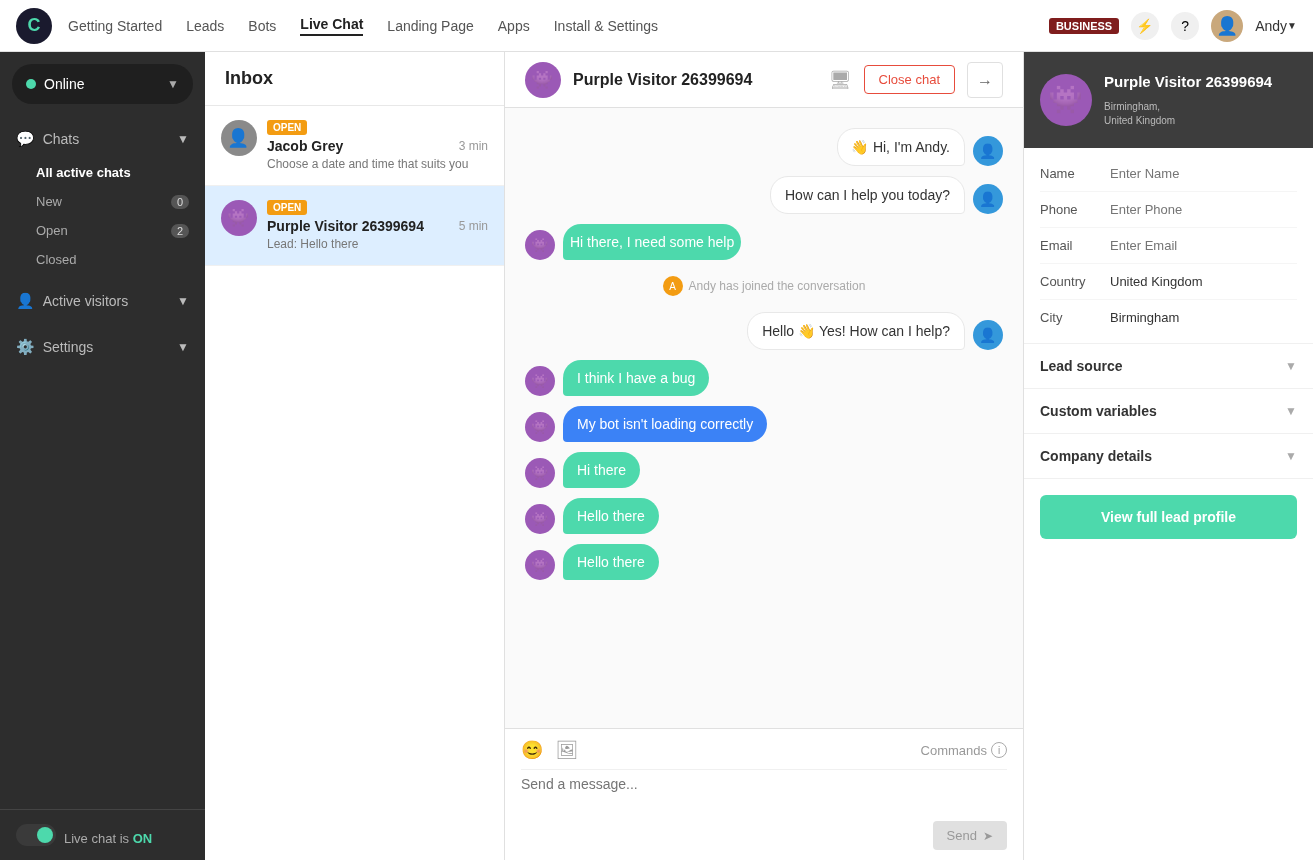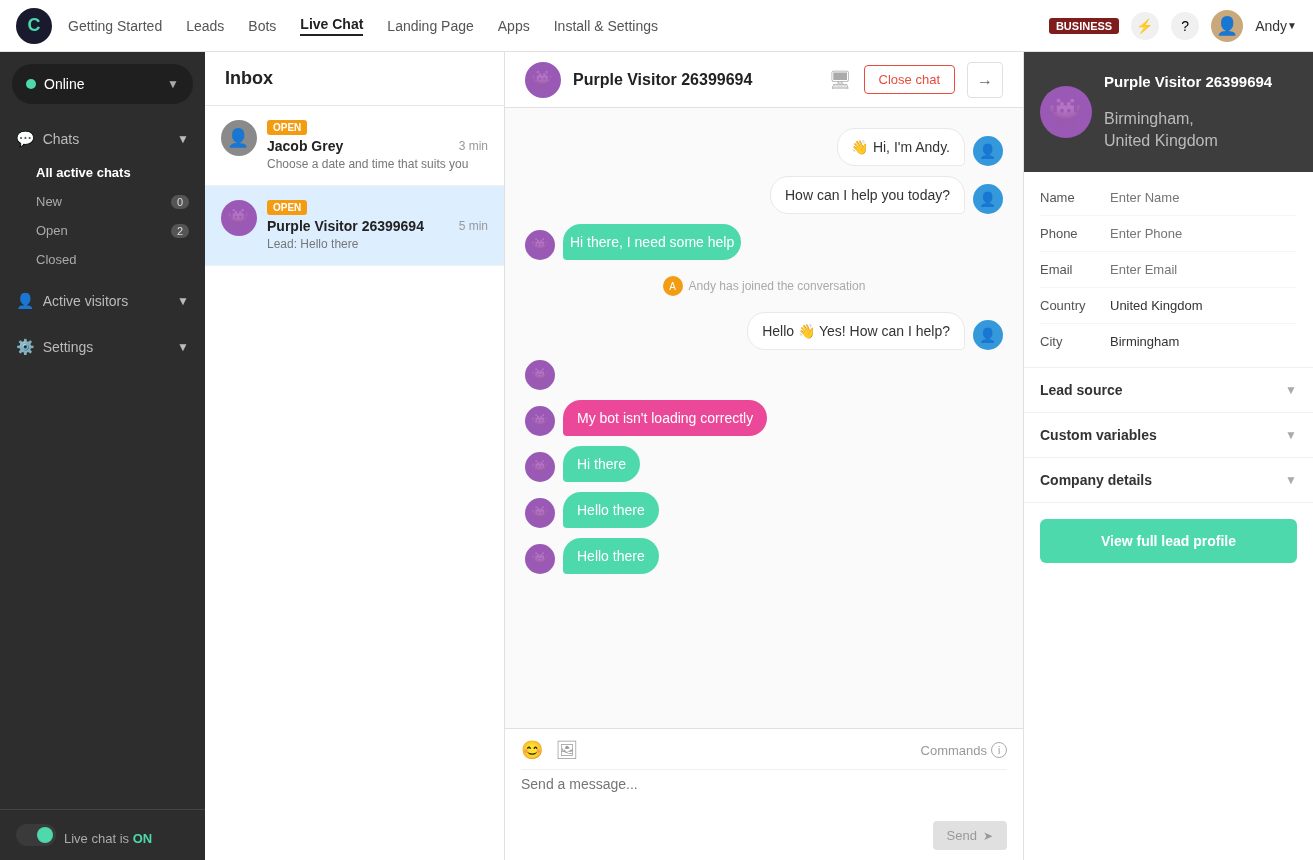--- a/index.html
+++ b/index.html
@@ -157,25 +157,26 @@
         <span>Andy has joined the conversation</span>
       </div>
 
       <div style="display:flex;align-items:flex-end;gap:8px;flex-direction:row-reverse;">
         <div style="width:30px;height:30px;border-radius:50%;background:#3498db;display:flex;align-items:center;justify-content:center;font-size:14px;flex-shrink:0;">👤</div>
         <div style="padding:10px 14px;border-radius:18px;border-bottom-right-radius:4px;background:#fff;color:#333;border:1px solid #e8e8e8;font-size:14px;">Hello 👋 Yes! How can I help?</div>
       </div>
 
       <div style="display:flex;align-items:flex-end;gap:8px;">
         <div style="width:30px;height:30px;border-radius:50%;background:#9b59b6;display:flex;align-items:center;justify-content:center;font-size:14px;flex-shrink:0;">👾</div>
-      </div>
-
-      <div style="display:flex;align-items:flex-end;gap:8px;">
-        <div style="width:30px;height:30px;border-radius:50%;background:#9b59b6;display:flex;align-items:center;justify-content:center;font-size:14px;flex-shrink:0;">👾</div>
-        <div style="padding:10px 14px;border-radius:18px;border-bottom-left-radius:4px;background:#ec4899;color:#fff;font-size:14px;">My bot isn't loading correctly</div>
+        <div style="padding:10px 14px;border-radius:18px;border-bottom-left-radius:4px;background:#4dd9ac;color:#fff;font-size:14px;">I think I have a bug</div>
+      </div>
+
+      <div style="display:flex;align-items:flex-end;gap:8px;">
+        <div style="width:30px;height:30px;border-radius:50%;background:#9b59b6;display:flex;align-items:center;justify-content:center;font-size:14px;flex-shrink:0;">👾</div>
+        <div style="padding:10px 14px;border-radius:18px;border-bottom-left-radius:4px;background:#3b82f6;color:#fff;font-size:14px;">My bot isn't loading correctly</div>
       </div>
 
       <div style="display:flex;align-items:flex-end;gap:8px;">
         <div style="width:30px;height:30px;border-radius:50%;background:#9b59b6;display:flex;align-items:center;justify-content:center;font-size:14px;flex-shrink:0;">👾</div>
         <div style="padding:10px 14px;border-radius:18px;border-bottom-left-radius:4px;background:#4dd9ac;color:#fff;font-size:14px;">Hi there</div>
       </div>
 
       <div style="display:flex;align-items:flex-end;gap:8px;">
         <div style="width:30px;height:30px;border-radius:50%;background:#9b59b6;display:flex;align-items:center;justify-content:center;font-size:14px;flex-shrink:0;">👾</div>
         <div style="padding:10px 14px;border-radius:18px;border-bottom-left-radius:4px;background:#4dd9ac;color:#fff;font-size:14px;">Hello there</div>
@@ -206,21 +207,21 @@
       </div>
     </div>
   </div>
 
   <div style="width:290px;background:#fff;border-left:1px solid #e0e0e0;display:flex;flex-direction:column;flex-shrink:0;overflow-y:auto;">
 
     <div style="background:#3d3d3d;color:#fff;padding:20px 16px;display:flex;align-items:center;gap:12px;">
       <div style="width:52px;height:52px;border-radius:50%;background:#9b59b6;display:flex;align-items:center;justify-content:center;font-size:28px;flex-shrink:0;">👾</div>
       <div>
         <div style="font-size:15px;font-weight:600;line-height:1.3;">Purple Visitor 26399694</div>
-        <div style="font-size:16px;color:#bbb;margin-top:16px;line-height:1.4;">Birmingham,<br>United Kingdom</div>
+        <div style="font-size:10px;color:#bbb;margin-top:8px;line-height:1.4;">Birmingham,<br>United Kingdom</div>
       </div>
     </div>
 
     <div style="padding:8px 16px;border-bottom:1px solid #f0f0f0;">
       <div style="display:flex;align-items:center;padding:10px 0;border-bottom:1px solid #f5f5f5;">
         <span style="width:70px;color:#555;font-size:13px;font-weight:500;flex-shrink:0;">Name</span>
         <input type="text" style="flex: 1 1 0%; border: none; outline: none; font-size: 13px; color: rgb(170, 170, 170);" placeholder="Enter Name">
       </div>
       <div style="display:flex;align-items:center;padding:10px 0;border-bottom:1px solid #f5f5f5;">
         <span style="width:70px;color:#555;font-size:13px;font-weight:500;flex-shrink:0;">Phone</span>

